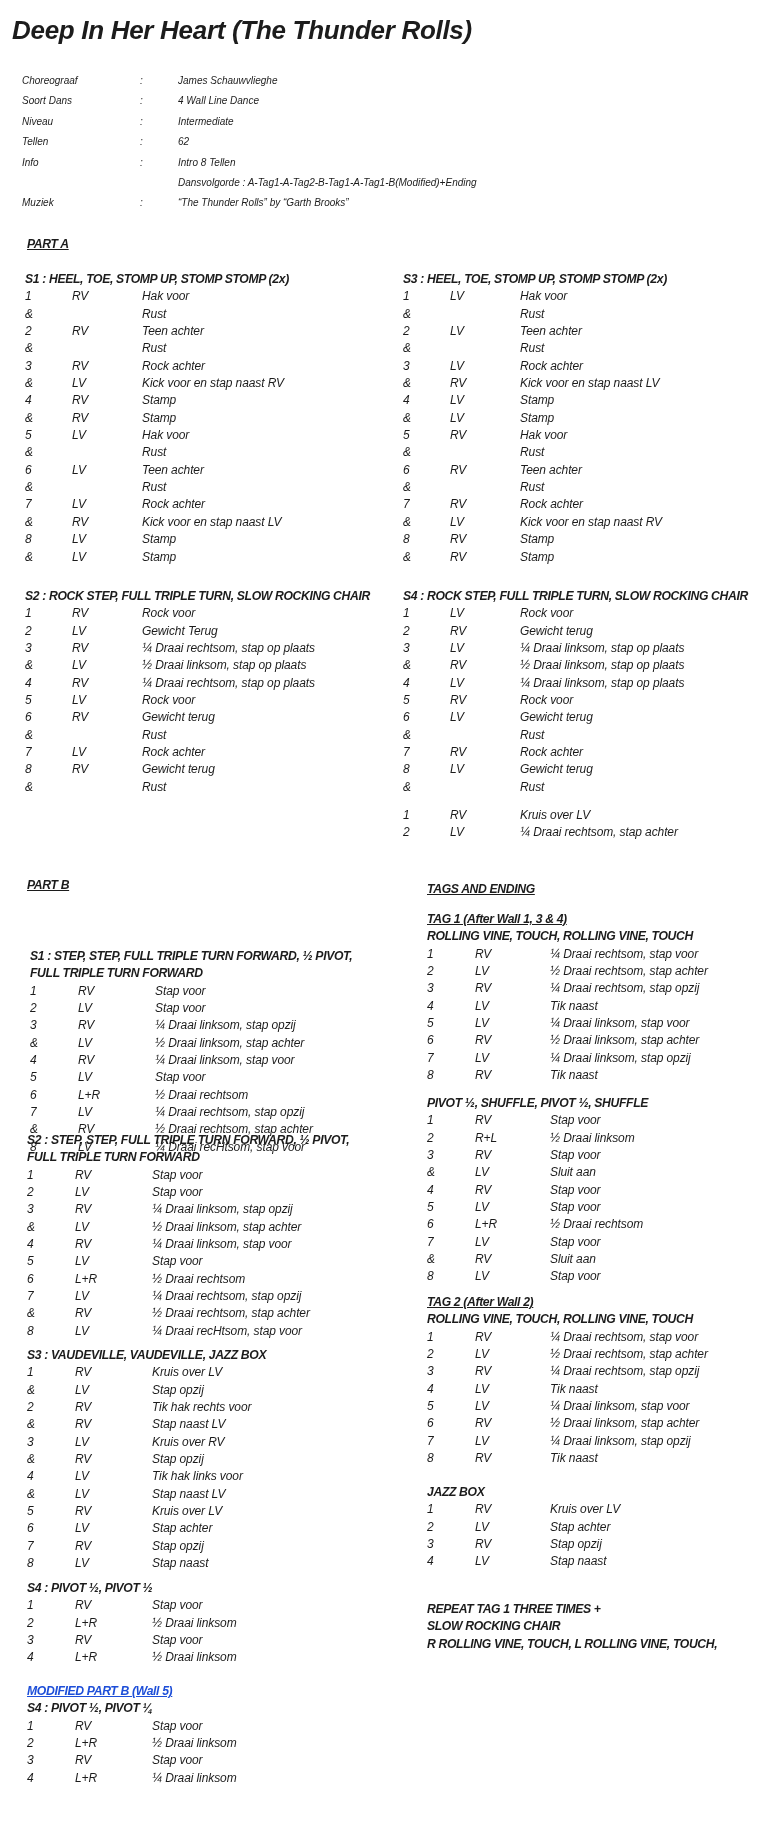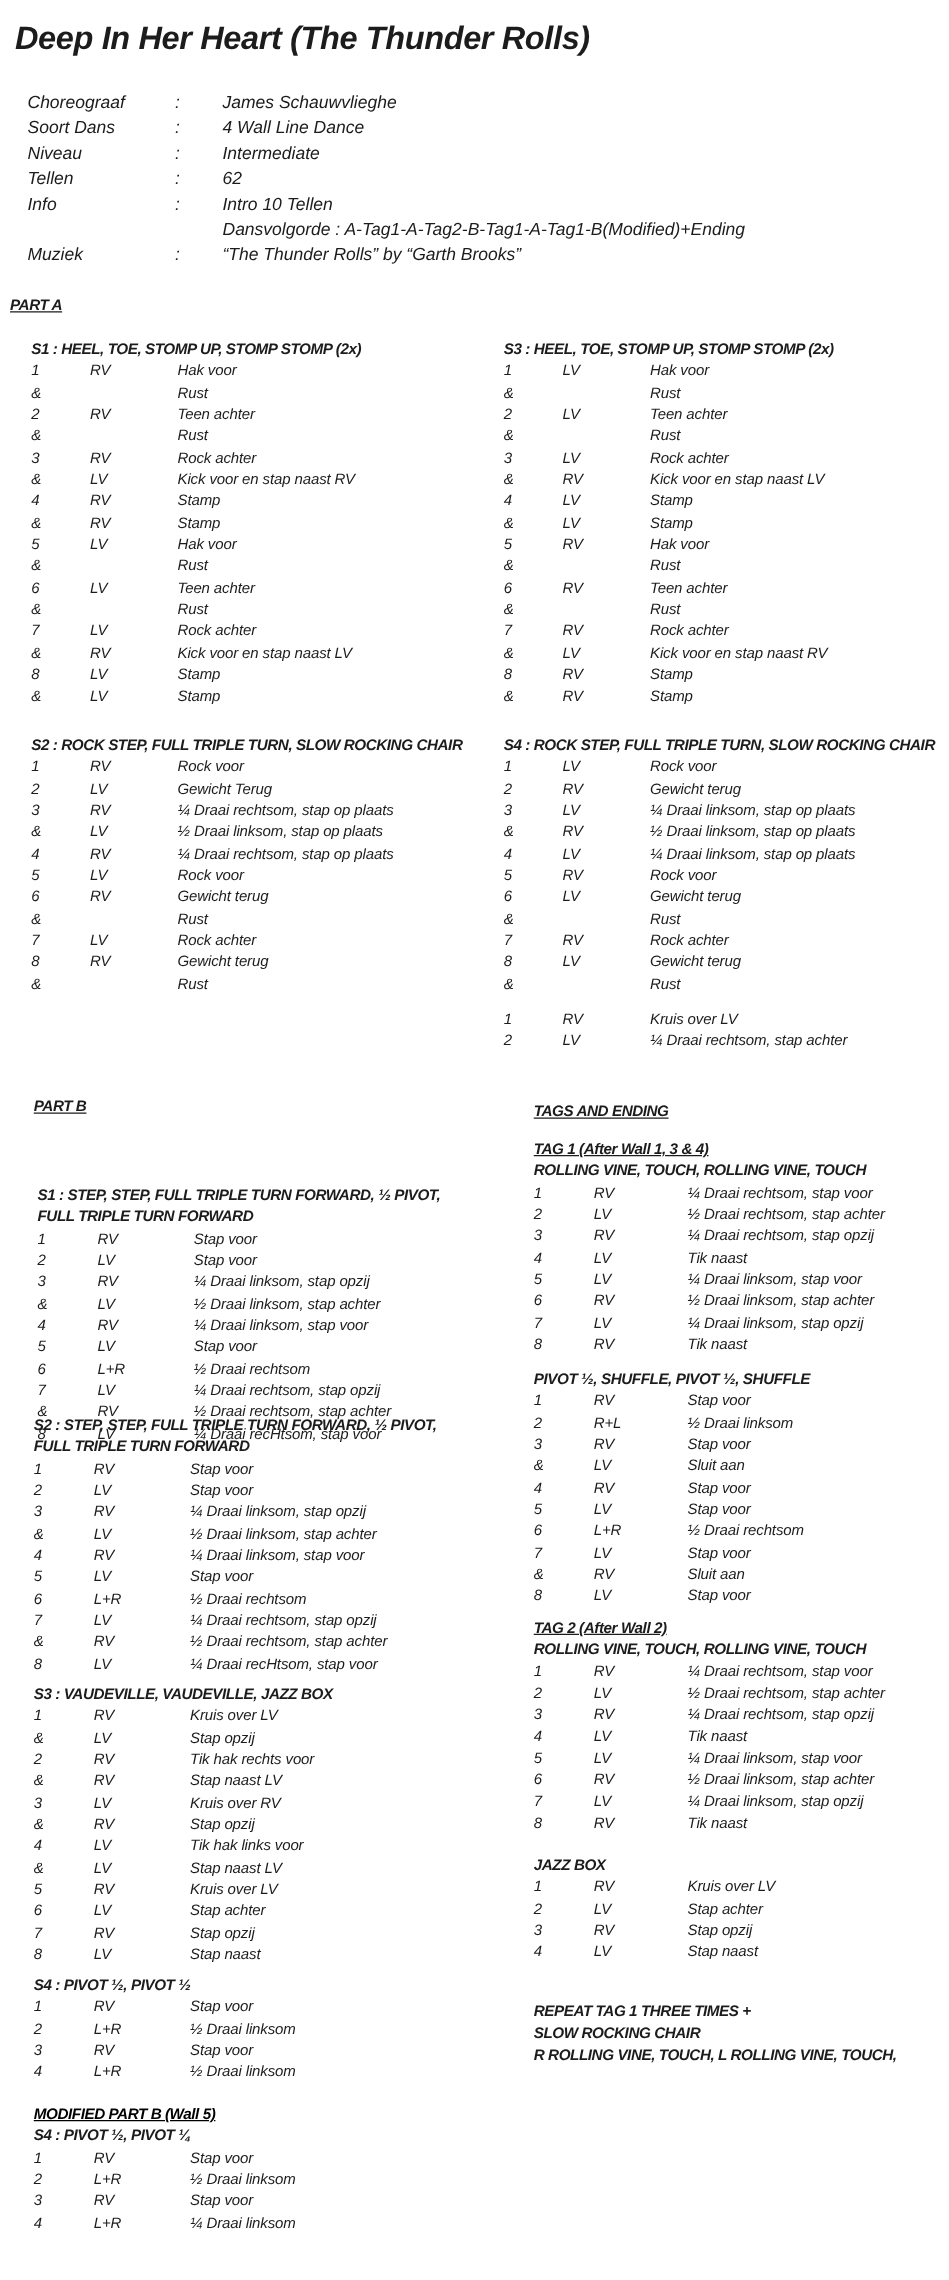--- a/index.html
+++ b/index.html
@@ -5,39 +5,39 @@
   html,body{margin:0;padding:0;background:#ffffff;}
   .page{
     position:relative;width:759px;height:1824px;background:#ffffff;
     font-family:"Liberation Sans",sans-serif;color:#1c1c1c;overflow:hidden;font-style:italic;
   }
   .doc-title{
     position:absolute;left:12px;top:14px;font-size:26px;font-weight:bold;
     letter-spacing:-0.3px;white-space:nowrap;line-height:32px;
   }
   .info{
-    position:absolute;left:22px;top:71px;font-size:14px;line-height:20.4px;
+    position:absolute;left:22px;top:71px;font-size:10px;line-height:20.4px;
   }
   .info-row{display:flex;white-space:nowrap;}
   .info-label{display:inline-block;width:118px;}
   .info-colon{display:inline-block;width:38px;}
   .info-value{display:inline-block;}
   .section{
     position:absolute;font-size:12px;line-height:17.35px;
     letter-spacing:-0.1px;white-space:nowrap;
   }
   .sec-head{font-weight:bold;font-size:12.2px;letter-spacing:-0.35px;}
   .u{text-decoration:underline;}
-  .red{color:#000000;}
+  .red{color:#1d4ed8;}
   .step-row{display:flex;}
   .sr-c{display:inline-block;width:var(--cw,47px);flex:none;}
   .sr-f{display:inline-block;width:var(--fw,70px);flex:none;}
   .sr-d{display:inline-block;}
   
-  .pos-pa-label{left:8px;top:236px;text-align:right;}
+  .pos-pa-label{left:27px;top:236px;text-align:right;}
   .pos-a-s1{left:25px;top:271px;width:378px;}
   .pos-a-s2{left:25px;top:588px;width:378px;}
   .pos-a-s3{left:403px;top:271px;width:356px;}
   .pos-a-s4{left:403px;top:588px;width:356px;}
   .pos-a-s5{left:403px;top:807px;width:356px;}
   .pos-pb-label{left:27px;top:877px;}
   .pos-b-s1{left:30px;top:911px;width:378px;margin-top:37px;--cw:48px;--fw:77px;}
   .pos-b-s2{left:27px;top:1132px;width:378px;--cw:48px;--fw:77px;}
   .pos-b-s3{left:27px;top:1347px;width:378px;--cw:48px;--fw:77px;}
   .pos-b-s4{left:27px;top:1580px;width:378px;--cw:48px;--fw:77px;}
@@ -71,21 +71,21 @@
         <span class="info-value">Intermediate</span>
       </div>
       <div class="info-row">
         <span class="info-label">Tellen</span>
         <span class="info-colon">:</span>
         <span class="info-value">62</span>
       </div>
       <div class="info-row">
         <span class="info-label">Info</span>
         <span class="info-colon">:</span>
-        <span class="info-value">Intro 10 Tellen</span>
+        <span class="info-value">Intro 8 Tellen</span>
       </div>
       <div class="info-row">
         <span class="info-label"></span>
         <span class="info-colon"></span>
         <span class="info-value">Dansvolgorde : A-Tag1-A-Tag2-B-Tag1-A-Tag1-B(Modified)+Ending</span>
       </div>
       <div class="info-row">
         <span class="info-label">Muziek</span>
         <span class="info-colon">:</span>
         <span class="info-value">“The Thunder Rolls” by “Garth Brooks”</span>

